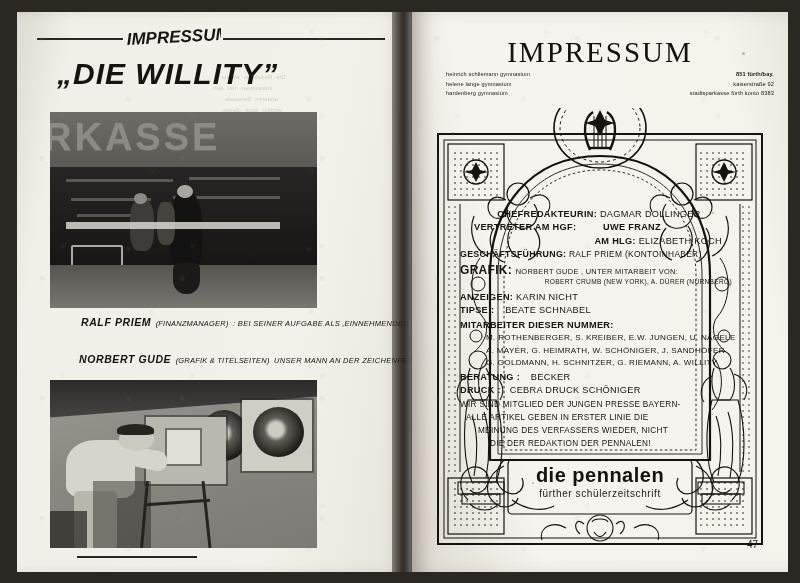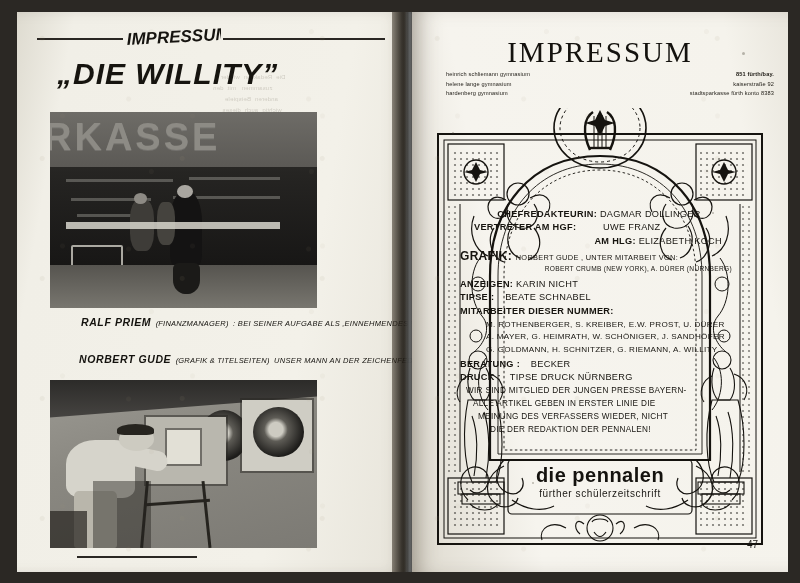--- a/index.html
+++ b/index.html
@@ -396,28 +396,32 @@
     <div class="body-text">
       <div style="margin-top:28px;"></div>
 
       <div class="ln" style="text-align:center;">
         <span>CHEFREDAKTEURIN:</span>
         <span style="font-weight:normal;">DAGMAR DOLLINGER</span>
       </div>
 
       <div class="ln ind2">
         <span>VERTRETER AM HGF:</span>
-        <span style="font-weight:normal;padding-left:24px;">UWE FRANZ</span>
+        <span style="font-weight:bold;padding-left:24px;">UWE FRANZ</span>
       </div>
 
       <div class="ln r" style="padding-right:16px;">
         <span>AM HLG:</span>
         <span style="font-weight:normal;">ELIZABETH KOCH</span>
       </div>
 
+      <div class="ln" style="font-size:8.8px;">
+        <span>GESCHÄFTSFÜHRUNG:</span>
+        <span style="font-weight:normal;font-size:8.4px;">RALF PRIEM   (KONTOINHABER)</span>
+      </div>
 
       <div class="ln grafik" style="margin-top:2px;">
         <span>GRAFIK:</span>
         <span style="font-weight:normal;font-size:7.4px;">NORBERT GUDE , UNTER MITARBEIT VON:</span>
       </div>
 
       <div class="ln r sm" style="padding-right:6px;margin-top:-2px;">
         <span style="font-size:6.6px;">ROBERT CRUMB (NEW YORK), A. DÜRER (NÜRNBERG)</span>
       </div>
 
@@ -426,35 +430,35 @@
         <span style="font-weight:normal;">KARIN NICHT</span>
       </div>
 
       <div class="ln">
         <span>TIPSE :</span>
         <span style="font-weight:normal;padding-left:8px;">BEATE SCHNABEL</span>
       </div>
 
       <div class="ln" style="margin-top:1px;">MITARBEITER DIESER NUMMER:</div>
 
-      <div class="ln ind sm2">M. ROTHENBERGER, S. KREIBER, E.W. PROST, U. DÜRER</div>
+      <div class="ln ind sm2">M. ROTHENBERGER, S. KREIBER, E.W. JUNGEN, U. NÄGELE</div>
       <div class="ln ind sm2">A. MAYER, G. HEIMRATH, W. SCHÖNIGER, J. SANDHÖFER</div>
       <div class="ln ind sm2">G. GOLDMANN, H. SCHNITZER, G. RIEMANN, A. WILLITY</div>
 
       <div class="ln" style="margin-top:1px;">
         <span>BERATUNG :</span>
         <span style="font-weight:normal;padding-left:8px;">BECKER</span>
       </div>
       <div class="ln">
         <span>DRUCK :</span>
-        <span style="font-weight:normal;padding-left:6px;">TIPSE DRUCK NÜRNBERG</span>
-      </div>
-
-      <div class="ln note" style="padding-left:6px;">WIR SIND MITGLIED DER JUNGEN PRESSE BAYERN-</div>
-      <div class="ln note" style="padding-left:13px;">ALLE ARTIKEL GEBEN IN ERSTER LINIE DIE</div>
+        <span style="font-weight:normal;padding-left:6px;">CEBRA DRUCK SCHÖNIGER</span>
+      </div>
+
+      <div class="ln note" style="">WIR SIND MITGLIED DER JUNGEN PRESSE BAYERN-</div>
+      <div class="ln note" style="padding-left:6px;">ALLE ARTIKEL GEBEN IN ERSTER LINIE DIE</div>
       <div class="ln note" style="padding-left:18px;">MEINUNG DES VERFASSERS WIEDER, NICHT</div>
       <div class="ln note" style="padding-left:30px;">DIE DER REDAKTION DER PENNALEN!</div>
     </div>
 
     <div class="logo-box">
       <div class="logo-main">die pennalen</div>
       <div class="logo-sub">fürther schülerzeitschrift</div>
     </div>
 
     <div class="pageno">47</div>

